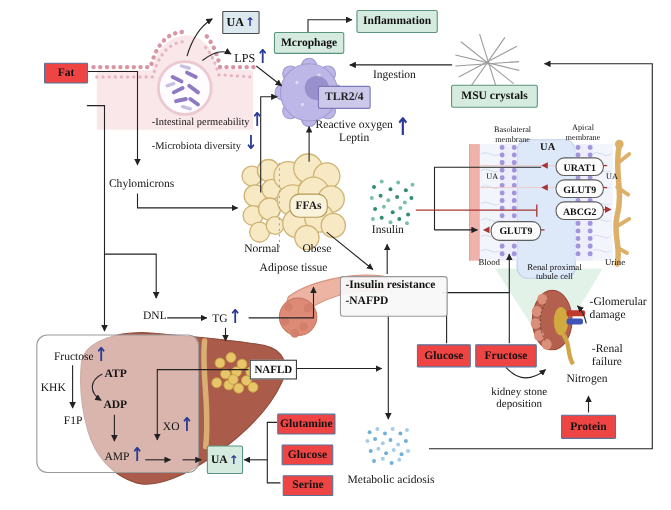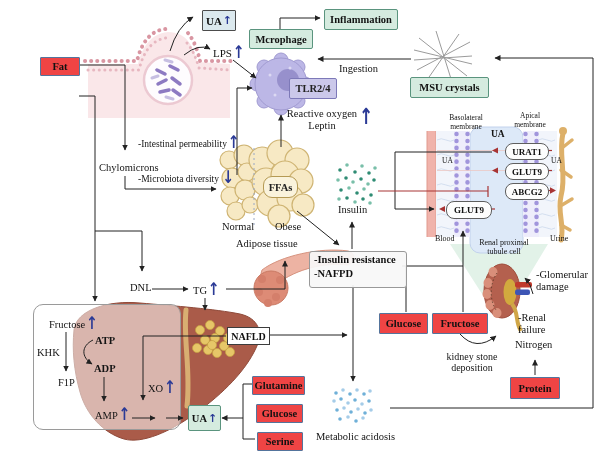--- a/index.html
+++ b/index.html
@@ -344,24 +344,24 @@
     <div class="uabox" style="left:202px;top:10px;width:32px;height:19px;">
       <span>UA</span>
         <span class="up">↑</span>
     </div>
     <div class="bbox" style="left:40px;top:57px;width:38px;height:17px;">
       <span>Fat</span>
     </div>
     <div class="lab" style="left:213px;top:45px;font-size:11px;">
       <span>LPS</span><span class="up tall">↑</span>
     </div>
-    <div class="lab" style="left:138px;top:103px;font-size:9.5px;margin-top:32px;">
+    <div class="lab" style="left:138px;top:103px;font-size:9.5px;">
       <span>-Intestinal permeability</span><span class="up tall">↑</span>
     </div>
-    <div class="lab" style="left:138px;top:124px;font-size:9.5px;margin-top:46px;">
+    <div class="lab" style="left:138px;top:124px;font-size:9.5px;">
       <span>-Microbiota diversity</span>&nbsp;<span class="up tall">↓</span>
     </div>
     <div class="lab" style="left:99px;top:162px;">
       <span>Chylomicrons</span>
     </div>
 
     <div class="gbox" style="left:249px;top:29px;width:62px;height:18px;">
       <span>Mcrophage</span>
     </div>
     <div class="gbox" style="left:324px;top:9px;width:72px;height:19px;">
@@ -467,21 +467,21 @@
     </div>
     <div class="bbox" style="left:432px;top:313px;width:54px;height:19px;">
       <span>Fructose</span>
     </div>
     <div class="lab c wrap" style="left:440px;top:351px;width:64px;font-size:10px;">
       <span>kidney stone deposition</span>
     </div>
     <div class="lab wrap" style="left:536px;top:269px;width:58px;">
       <span>-Glomerular damage</span>
     </div>
-    <div class="lab wrap" style="left:518px;top:312px;width:42px;">
+    <div class="lab wrap" style="left:538px;top:312px;width:42px;">
       <span>-Renal failure</span>
     </div>
     <div class="lab" style="left:515px;top:339px;"><span>Nitrogen</span></div>
     <div class="bbox" style="left:510px;top:377px;width:48px;height:20px;">
       <span>Protein</span>
     </div>
   </div>
 </div>
 
 </body></html>

